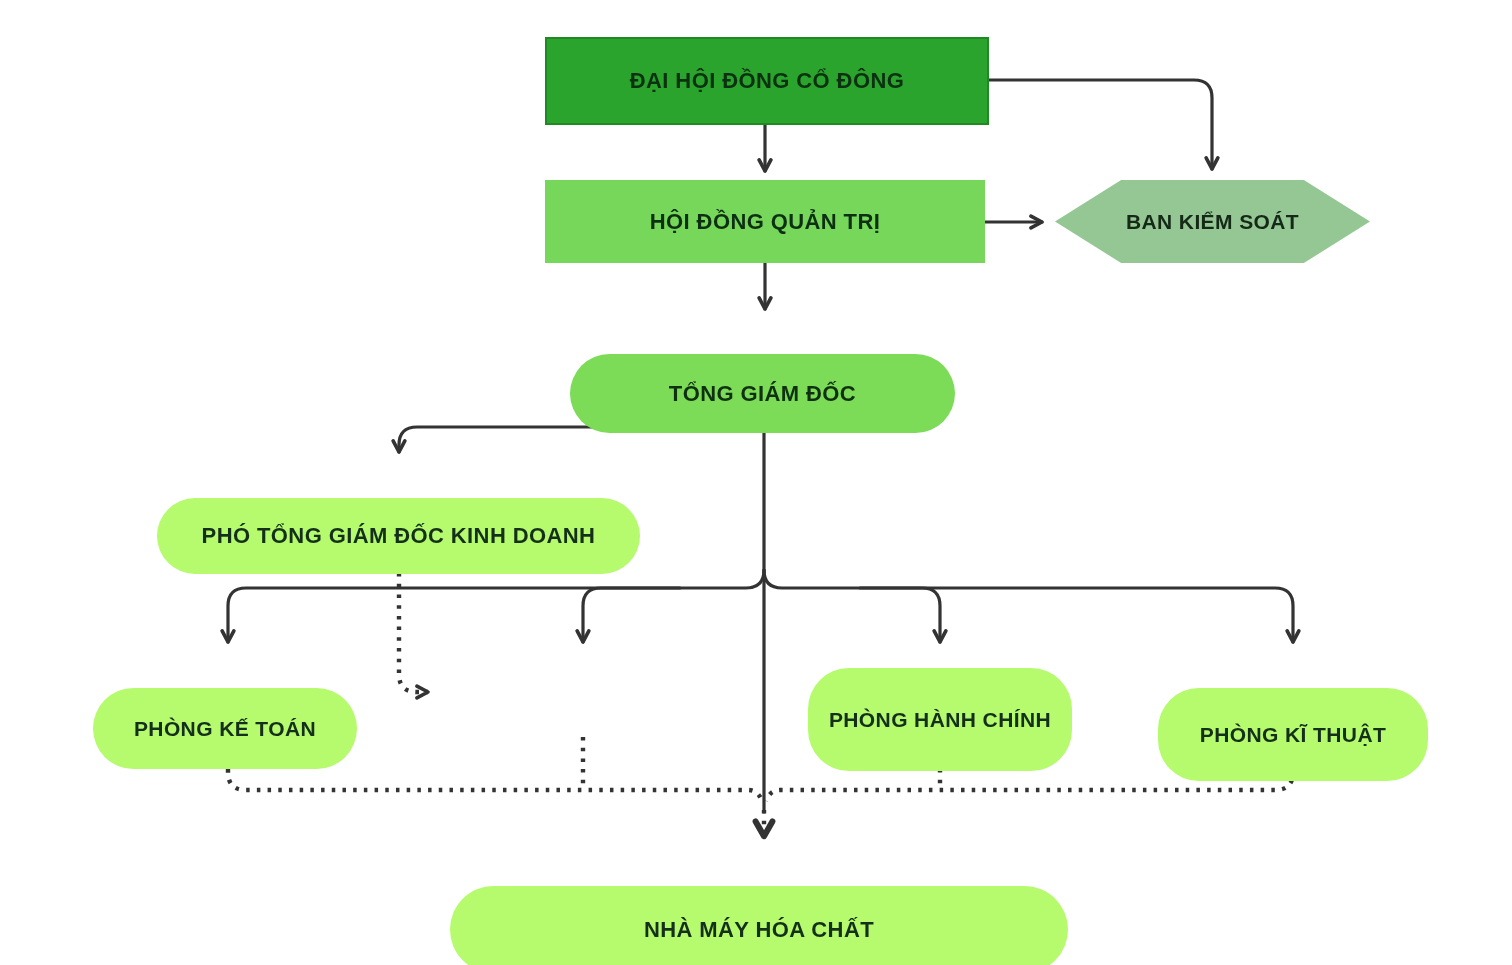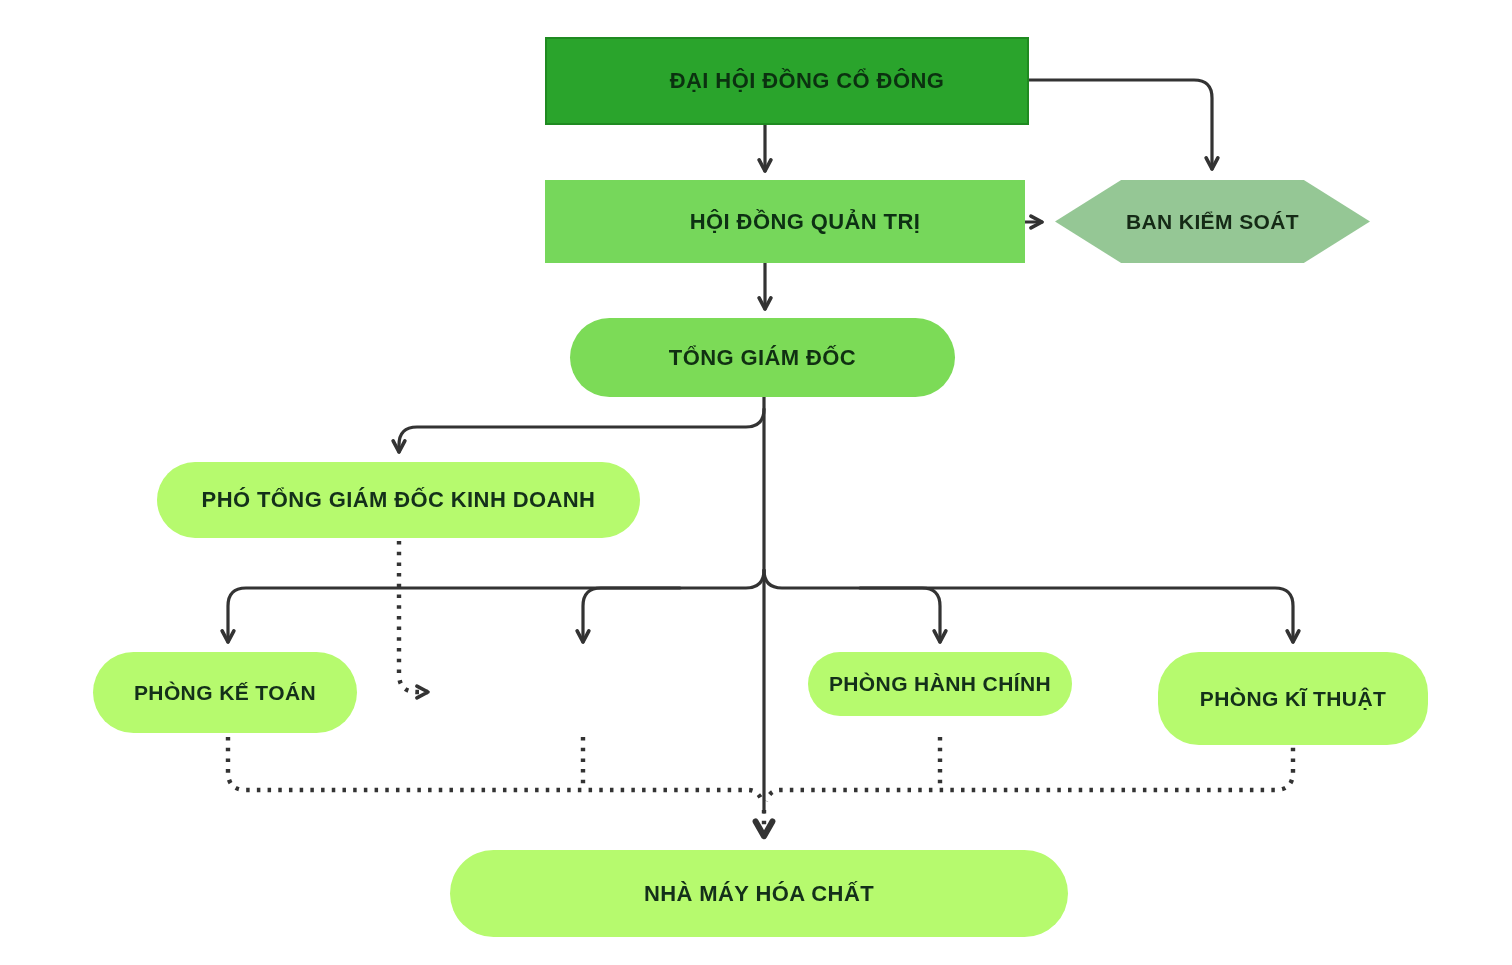--- a/index.html
+++ b/index.html
@@ -12,36 +12,36 @@
   }
   .connector-layer{position:absolute;left:0;top:0;width:1512px;height:965px;}
   .solid{fill:none;stroke-width:3.2;stroke-linecap:round;stroke-linejoin:round;}
   .dotted{fill:none;stroke-width:4.4;stroke-dasharray:3.5 7.2;stroke-linecap:butt;}
   .node{
     position:absolute;
     display:flex;align-items:center;justify-content:center;
     font-weight:700;letter-spacing:.4px;white-space:nowrap;
     text-align:center;
   }
-  .rect-node{font-size:22px;padding-left:40px;}
+  .rect-node{font-size:22px;}
   .rect-node.dark{border:2px solid rgba(0,60,0,.25);}
-  .pill-node{font-size:21px;}
+  .pill-node{font-size:21px;margin-top:36px;}
   .hex-node{
     font-size:21px;
     clip-path:polygon(0% 50%,21% 0%,79% 0%,100% 50%,79% 100%,21% 100%);
   }
   
   #n-shareholders{left:545px;top:37px;width:440px;height:84px;}
   #n-board{left:545px;top:180px;width:440px;height:83px;}
   #n-supervisory{left:1055px;top:180px;width:315px;height:83px;}
   #n-ceo{left:570px;top:318px;width:385px;height:79px;border-radius:40px;font-size:22px;}
   #n-deputy{left:157px;top:462px;width:483px;height:76px;border-radius:38px;font-size:22px;}
   #n-accounting{left:93px;top:652px;width:264px;height:81px;border-radius:41px;}
   #n-planning{left:447px;top:652px;width:270px;height:81px;border-radius:41px;}
-  #n-admin{left:808px;top:652px;width:264px;height:64px;border-radius:41px;}
+  #n-admin{left:808px;top:632px;width:264px;height:103px;border-radius:41px;}
   #n-technical{left:1158px;top:652px;width:270px;height:93px;border-radius:41px;}
   #n-factory{left:450px;top:850px;width:618px;height:87px;border-radius:44px;font-size:22px;text-align:center;}
 </style>
 </head>
 <body>
 
 <div class="canvas" style="background: rgb(255, 255, 255);">
 
   <svg class="connector-layer" width="1512" height="965" viewBox="0 0 1512 965" xmlns="http://www.w3.org/2000/svg">
     <defs>

